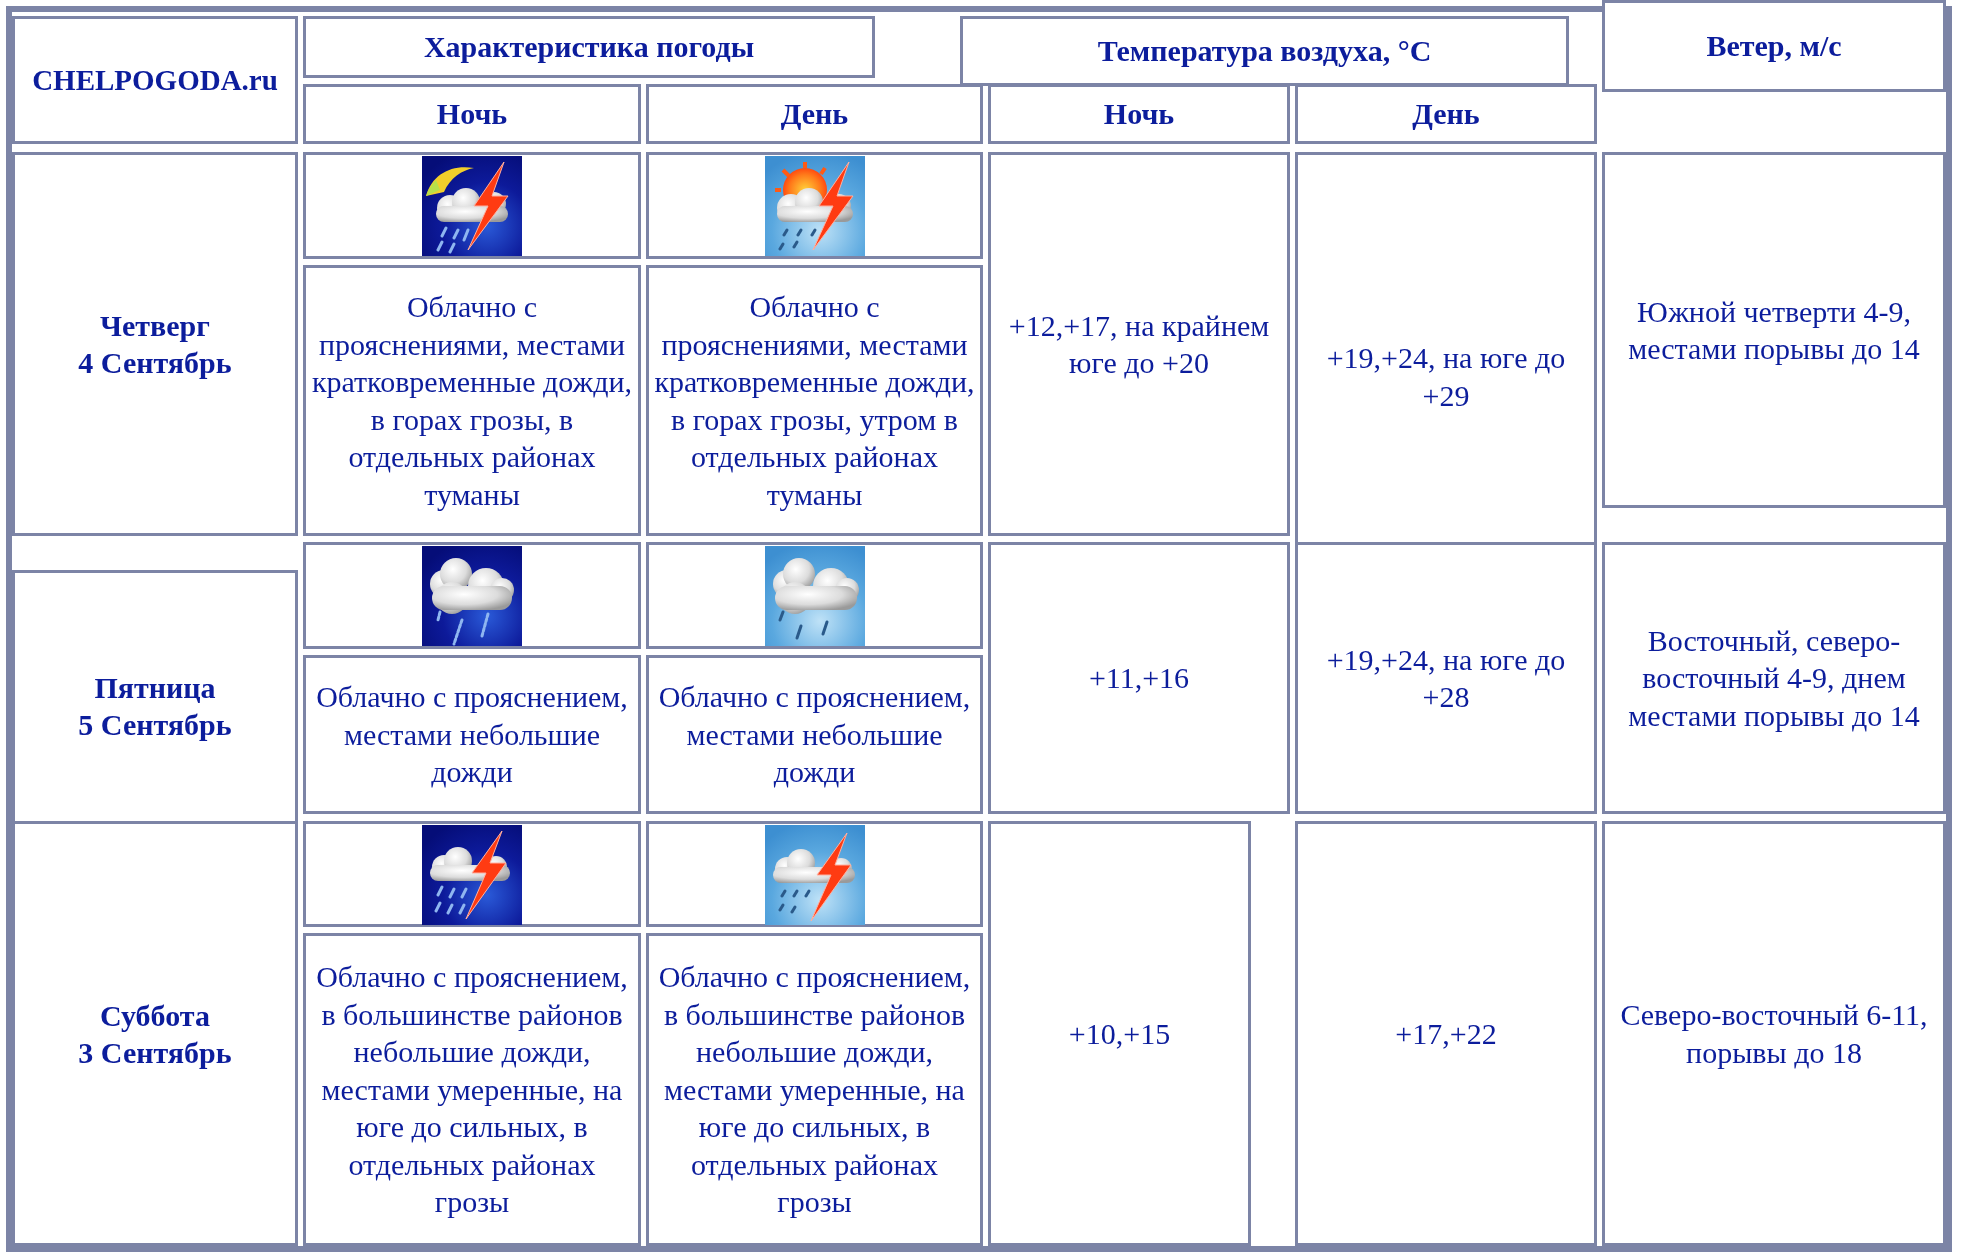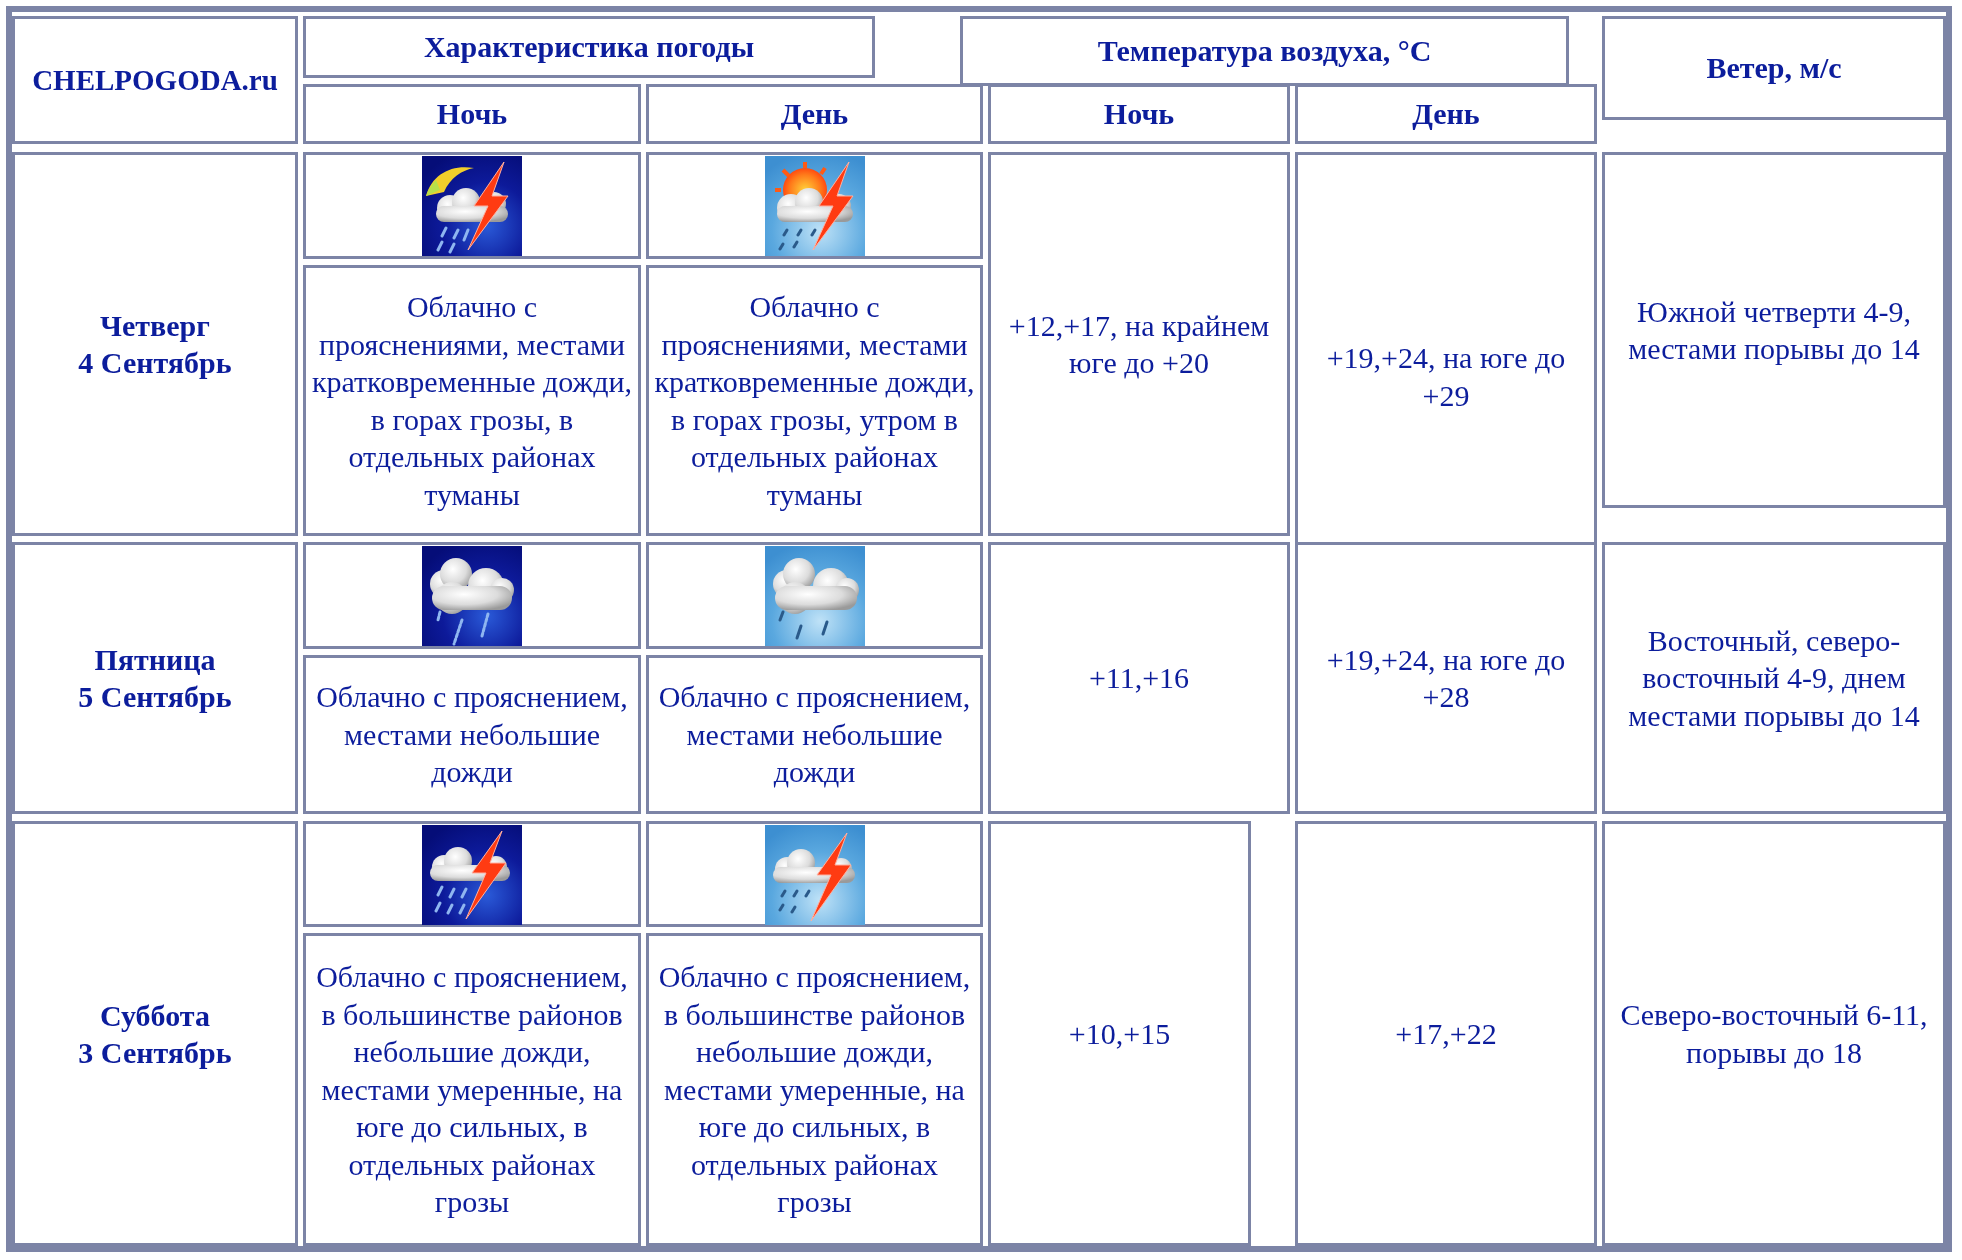--- a/index.html
+++ b/index.html
@@ -25,21 +25,21 @@
 
 <div class="cell hdr brand" style="left:12px;top:16px;width:286px;height:128px;">
   <span class="txt">CHELPOGODA.ru</span>
 </div>
 <div class="cell hdr" style="left:303px;top:16px;width:572px;height:62px;">
   <span class="txt">Характеристика погоды</span>
 </div>
 <div class="cell hdr" style="left:960px;top:16px;width:609px;height:70px;">
   <span class="txt">Температура воздуха, °C</span>
 </div>
-<div class="cell hdr" style="left:1602px;top:16px;width:344px;height:104px;">
+<div class="cell hdr" style="left:1602px;top:0;width:344px;height:92px;">
   <span class="txt">Ветер, м/с</span>
 </div>
 <div class="cell hdr" style="left:303px;top:84px;width:338px;height:60px;">
   <span class="txt">Ночь</span>
 </div>
 <div class="cell hdr" style="left:646px;top:84px;width:337px;height:60px;">
   <span class="txt">День</span>
 </div>
 <div class="cell hdr" style="left:988px;top:84px;width:302px;height:60px;">
   <span class="txt">Ночь</span>
@@ -136,21 +136,21 @@
 <div class="cell" style="left:988px;top:152px;width:302px;height:384px;">
   <span class="txt">+12,+17, на крайнем юге до +20</span>
 </div>
 <div class="cell" style="left:1295px;top:152px;width:302px;height:449px;">
   <span class="txt">+19,+24, на юге до +29</span>
 </div>
 <div class="cell" style="left:1602px;top:152px;width:344px;height:356px;">
   <span class="txt">Южной четверти 4-9, местами порывы до 14</span>
 </div>
 
-<div class="cell daycell" style="left:12px;top:542px;width:286px;height:272px;">
+<div class="cell daycell" style="left:12px;top:570px;width:286px;height:272px;">
   <span class="txt"><span>Пятница</span><br><span>5 Сентябрь</span></span>
 </div>
 <div class="cell iconcell" style="left:303px;top:542px;width:338px;height:107px;">
   <div class="wx">
     <svg width="100" height="100" viewBox="0 0 100 100">
       <rect width="100" height="100" fill="url(#nightBg)"></rect>
       <g fill="url(#cloudG)">
           <circle cx="22" cy="38" r="14"></circle>
           <circle cx="34" cy="28" r="16"></circle>
           <circle cx="30" cy="52" r="16"></circle>

